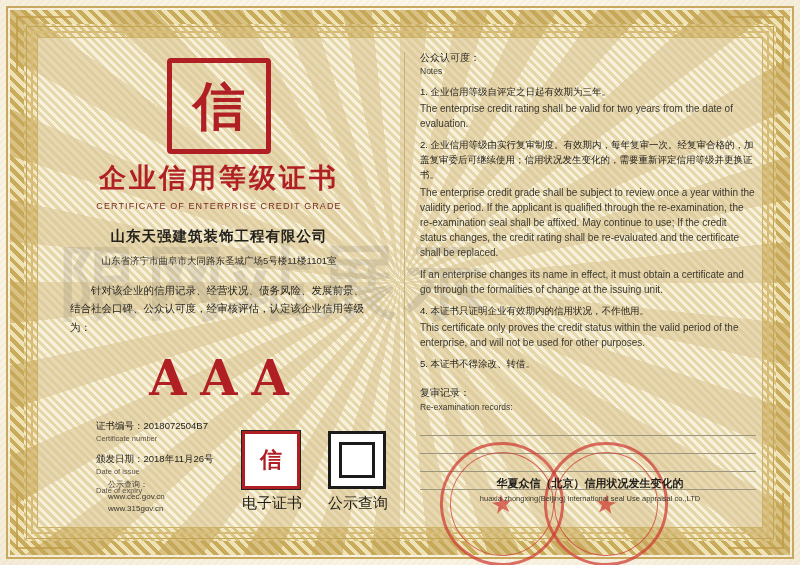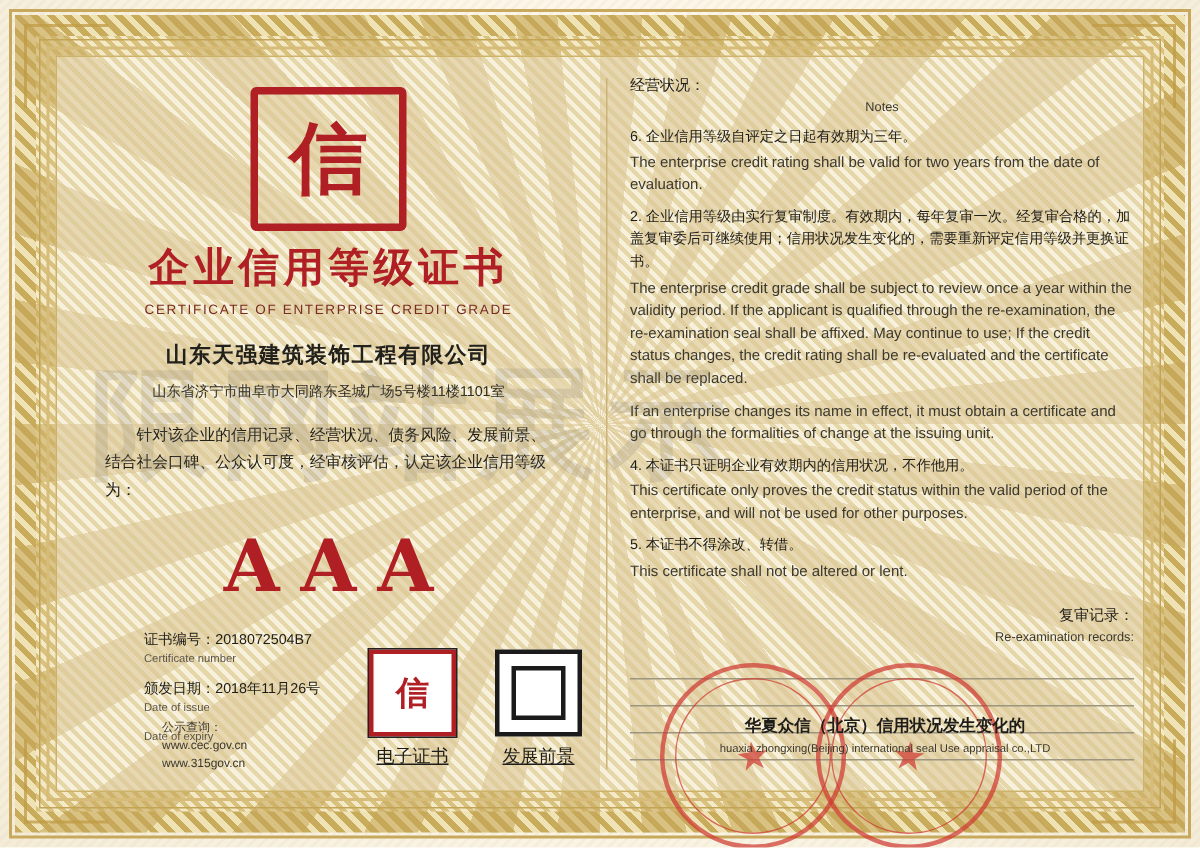--- a/index.html
+++ b/index.html
@@ -118,33 +118,33 @@
     background:#fff;display:flex;align-items:center;justify-content:center;
     border:3px solid #1b1b1b;outline:none;
   }
   .qr.framed .inner{
     width:30px;height:30px;border:3px solid #1b1b1b;
   }
   .qr-red{
     background:#fff;border:3px solid #b01f24;display:flex;align-items:center;justify-content:center;
     color:#b01f24;font-size:22px;font-weight:700;
   }
-  .qrlabel{font-size:12px;color:#1f1d19;margin-top:5px;text-decoration:underline;}
+  .qrlabel{font-size:15px;color:#1f1d19;margin-top:5px;}
 
   
   .vline{position:absolute;left:360px;top:8px;bottom:8px;width:1px;background:#cbb378;}
 
   
   .right{position:absolute;left:376px;top:6px;right:0;bottom:0;}
   .notes-head{font-size:10px;color:#1f1d19;line-height:1.5;}
-  .notes-head .en{font-size:8.5px;color:#3b382f;text-align:center;}
+  .notes-head .en{font-size:8.5px;color:#3b382f;}
   .note{margin-top:7px;}
   .note .cn{font-size:9.5px;color:#1f1d19;line-height:1.55;}
   .note .en{font-size:10px;color:#3b382f;line-height:1.5;margin-top:2px;}
-  .reexam{margin-top:14px;text-align:right;}
+  .reexam{margin-top:14px;}
   .reexam .cn{font-size:10px;color:#1f1d19;}
   .reexam .en{font-size:8.5px;color:#3b382f;margin-top:2px;}
   .rules{margin-top:6px;}
   .rules div{border-bottom:1px solid #9c957f;height:17px;}
 
   
   .stamp{
     position:absolute;width:118px;height:118px;border-radius:50%;
     border:3px solid #cf3b33;opacity:.72;
     color:#cf3b33;font-size:7.5px;
@@ -220,51 +220,50 @@
 
       <div class="qrzone">
         <div class="qritem">
           <div class="qr qr-red">信</div>
           <div class="qrlabel">电子证书</div>
         </div>
         <div class="qritem">
           <div class="qr framed">
               <div class="inner"></div>
             </div>
-          <div class="qrlabel">发展前景</div>
+          <div class="qrlabel">公示查询</div>
         </div>
       </div>
     </div>
 
     <div class="vline"></div>
 
     <div class="right">
       <div class="notes-head">
-        <div>经营状况：</div>
+        <div>公众认可度：</div>
         <div class="en">Notes</div>
       </div>
 
       <div class="note">
-        <div class="cn">6. 企业信用等级自评定之日起有效期为三年。</div>
+        <div class="cn">1. 企业信用等级自评定之日起有效期为三年。</div>
         <div class="en">The enterprise credit rating shall be valid for two years from the date of evaluation.</div>
       </div>
       <div class="note">
         <div class="cn">2. 企业信用等级由实行复审制度。有效期内，每年复审一次。经复审合格的，加盖复审委后可继续使用；信用状况发生变化的，需要重新评定信用等级并更换证书。</div>
         <div class="en">The enterprise credit grade shall be subject to review once a year within the validity period. If the applicant is qualified through the re-examination, the re-examination seal shall be affixed. May continue to use; If the credit status changes, the credit rating shall be re-evaluated and the certificate shall be replaced.</div>
       </div>
       <div class="note">
         <div class="en">If an enterprise changes its name in effect, it must obtain a certificate and go through the formalities of change at the issuing unit.</div>
       </div>
       <div class="note">
         <div class="cn">4. 本证书只证明企业有效期内的信用状况，不作他用。</div>
         <div class="en">This certificate only proves the credit status within the valid period of the enterprise, and will not be used for other purposes.</div>
       </div>
       <div class="note">
         <div class="cn">5. 本证书不得涂改、转借。</div>
-        <div class="en">This certificate shall not be altered or lent.</div>
       </div>
 
       <div class="reexam">
         <div class="cn">复审记录：</div>
         <div class="en">Re-examination records:</div>
       </div>
       <div class="rules">
         <div></div>
         <div></div>
         <div></div>

